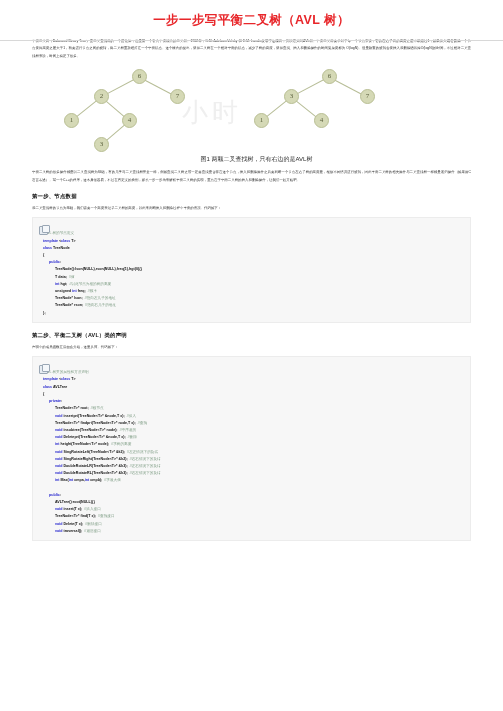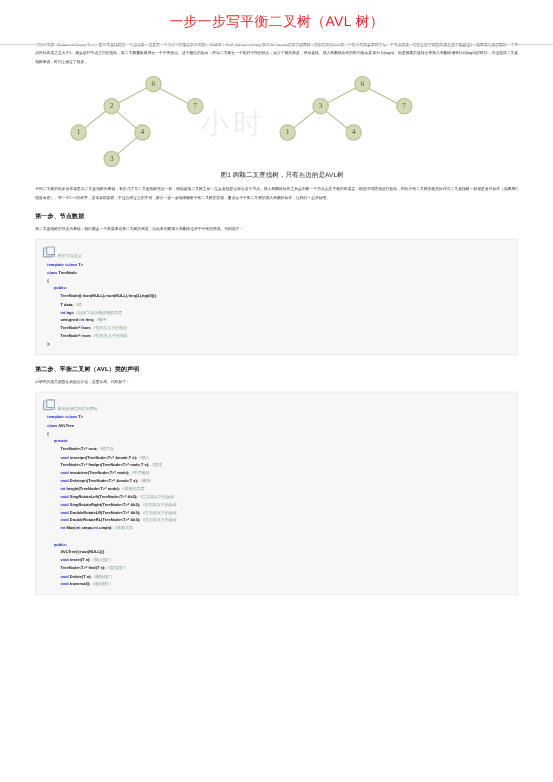--- a/index.html
+++ b/index.html
@@ -24,21 +24,21 @@
   }
   .top-rule {
     position: absolute;
     left: 0; right: 0; top: 28px;
     border-top: 1px solid #d8d8d8;
   }
   .title {
     text-align: center;
     color: #e8262a;
     font-size: 12.5px;
-    font-weight: normal;
+    font-weight: bold;
     letter-spacing: 0.4px;
     margin: 12px 0 9px 0;
     font-family: "Liberation Sans", "DejaVu Sans", sans-serif;
   }
   .para {
     font-size: 3.4px;
     line-height: 7.4px;
     text-align: justify;
     color: #2b2b2b;
     margin: 0 0 5px 0;

